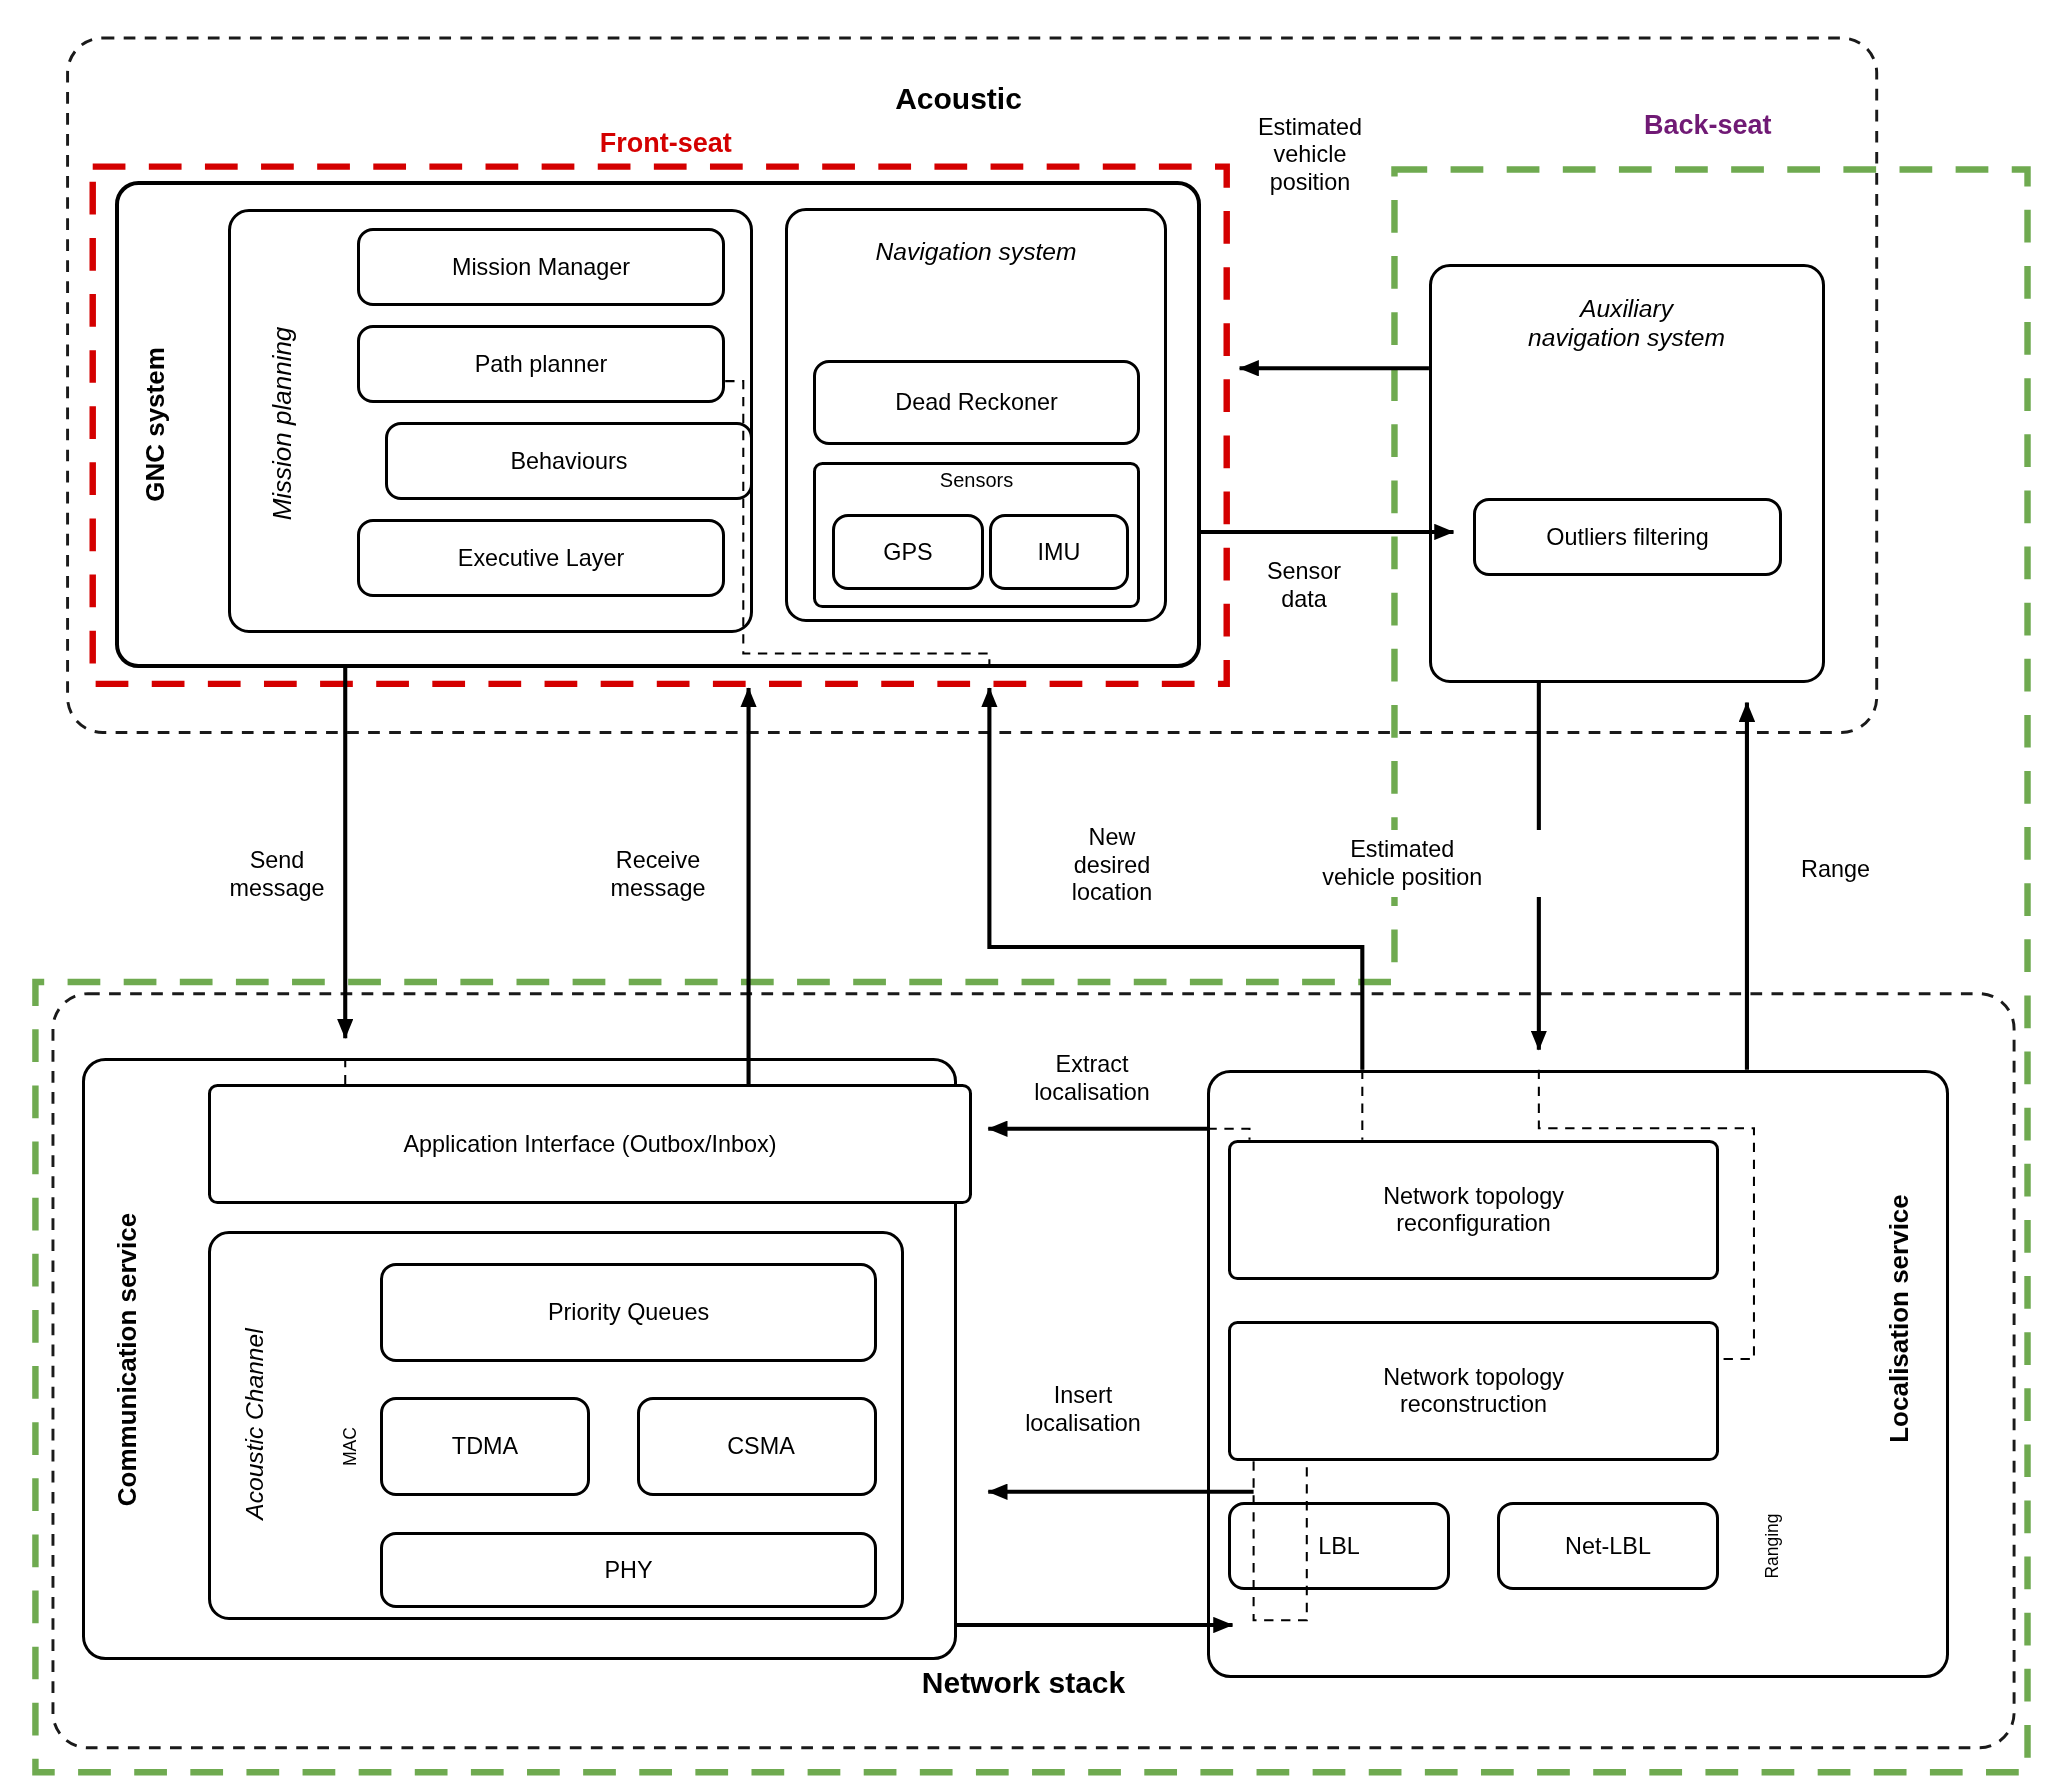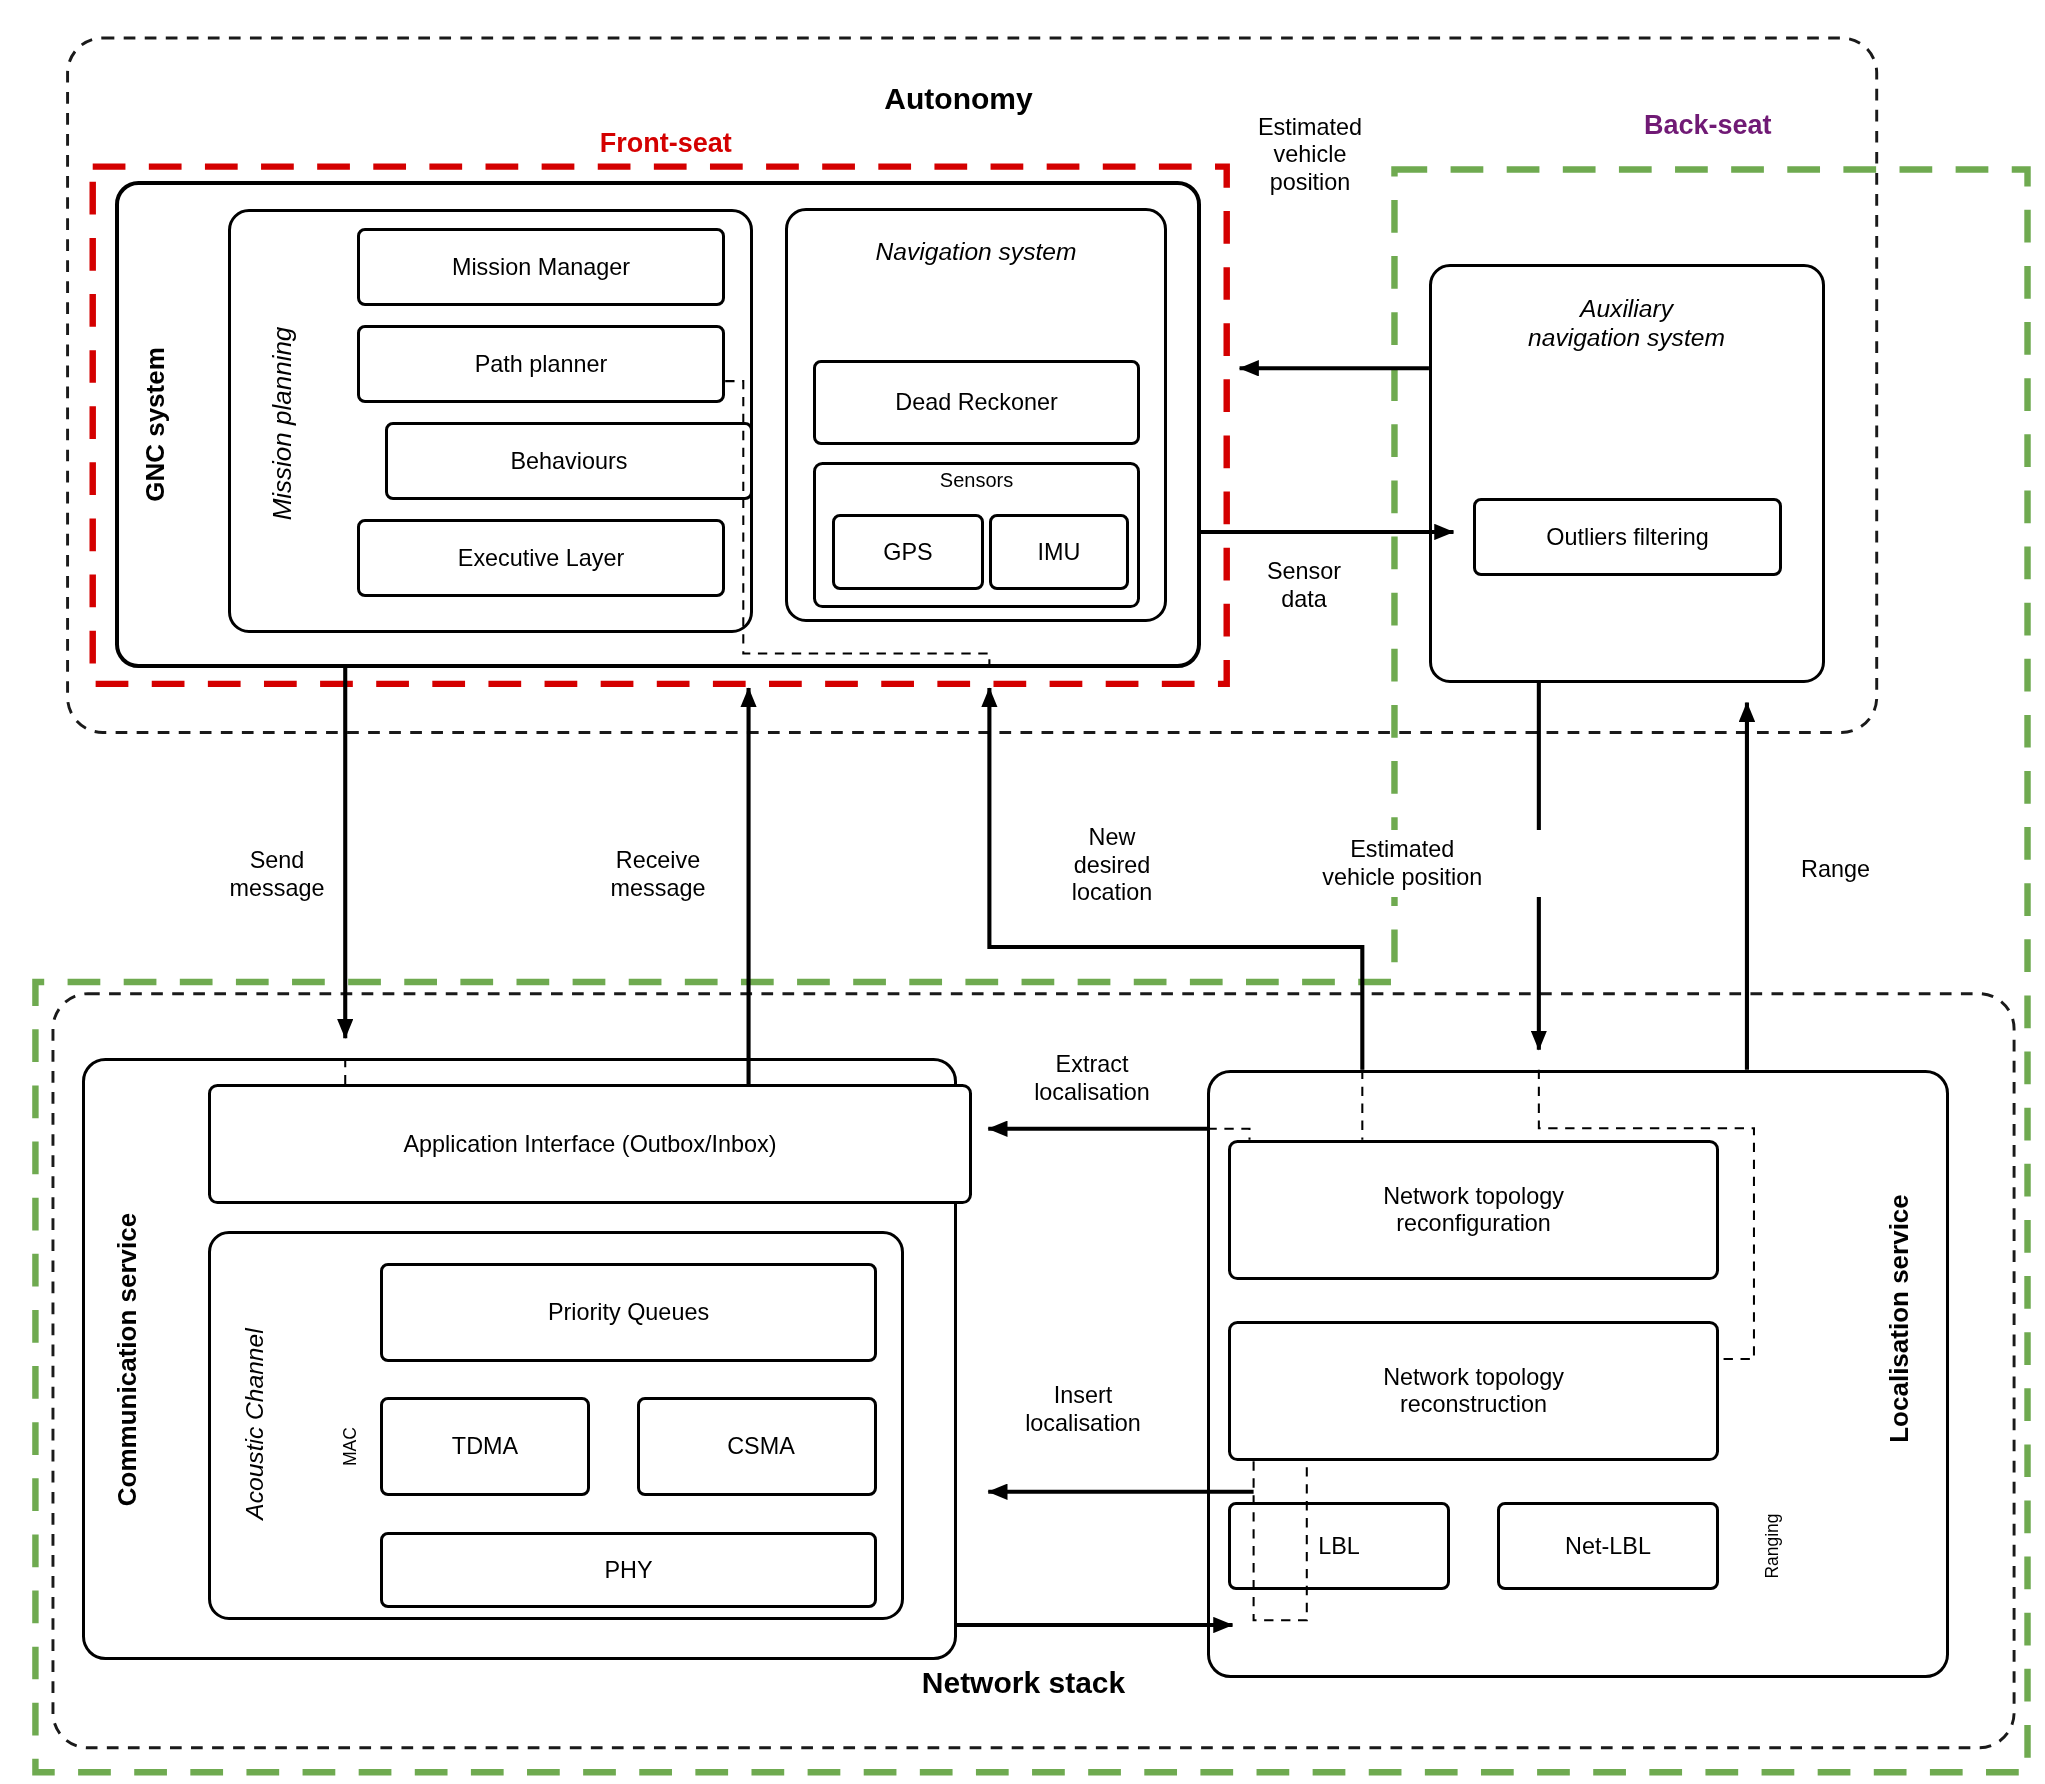--- a/index.html
+++ b/index.html
@@ -4,21 +4,21 @@
 <style>
   html,body{margin:0;padding:0;background:#ffffff;}
   #stage{position:relative;width:2046px;height:1784px;background:#fff;
          font-family:"Liberation Sans",sans-serif;color:#000;overflow:hidden;}
   .layer{position:absolute;left:0;top:0;width:100%;height:100%;}
   #boxes{z-index:1;}
   #wires{z-index:5;pointer-events:none;}
   #toplabels{z-index:10;pointer-events:none;}
   .box{position:absolute;box-sizing:border-box;border:3.5px solid #000;background:#fff;
        display:flex;align-items:center;justify-content:center;text-align:center;
-       font-size:23.4px;line-height:1.15;border-radius:8px;}
+       font-size:23.4px;line-height:1.15;border-radius:16px;}
   .container-box{background:transparent;}
   .rounded{border-radius:21px;}
   .rounded-lg{border-radius:23.4px;}
   .rounded-sm{border-radius:9.4px;}
   .thick{border-width:4.1px;}
   .lbl{position:absolute;display:flex;align-items:center;justify-content:center;
        text-align:center;font-size:23.4px;line-height:1.18;white-space:pre-line;}
   .rot{transform:rotate(-90deg);}
   .b{font-weight:bold;}
   .i{font-style:italic;}
@@ -143,21 +143,21 @@
     <path d="M1240 652 H1271 V1118 H1692 V1143" fill="none" stroke="#000" stroke-width="3.5" stroke-dasharray="16 13"></path>
     <path d="M2330 1830 V1950" fill="none" stroke="#000" stroke-width="3.5" stroke-dasharray="16 13"></path>
     <path d="M590 1810 V1855" fill="none" stroke="#000" stroke-width="3.5" stroke-dasharray="16 13"></path>
     <path d="M1280 1810 V1855" fill="none" stroke="#000" stroke-width="3.5" stroke-dasharray="16 13"></path>
     <path d="M2632 1830 V1930 H3000 V2325 H2946" fill="none" stroke="#000" stroke-width="3.5" stroke-dasharray="16 13"></path>
     <path d="M2065 1931 H2137 V1950" fill="none" stroke="#000" stroke-width="3.5" stroke-dasharray="16 13"></path>
     <path d="M2144 2500 V2772 H2235 V2500" fill="none" stroke="#000" stroke-width="3.5" stroke-dasharray="16 13"></path>
   </svg>
 
   <div class="layer" id="toplabels">
-    <div class="lbl title" style="left:783px;top:78px;width:351px;height:41px;background:#fff;">Autonomy</div>
+    <div class="lbl title" style="left:783px;top:78px;width:351px;height:41px;background:#fff;">Acoustic</div>
     <div class="lbl title" style="left:848px;top:1662px;width:351px;height:41px;background:#fff;">Network stack</div>
     <div class="lbl seat" style="left:555px;top:124px;width:210px;height:39px;color:#d40000;">Front-seat</div>
     <div class="lbl seat" style="left:1597px;top:106px;width:210px;height:39px;color:#701a75;">Back-seat</div>
 
     <div class="lbl" style="left:1193px;top:108px;width:234px;height:94px;">Estimated
 vehicle
 position</div>
     <div class="lbl" style="left:1187px;top:552px;width:234px;height:67px;">Sensor
 data</div>
     <div class="lbl" style="left:160px;top:841px;width:234px;height:67px;">Send

